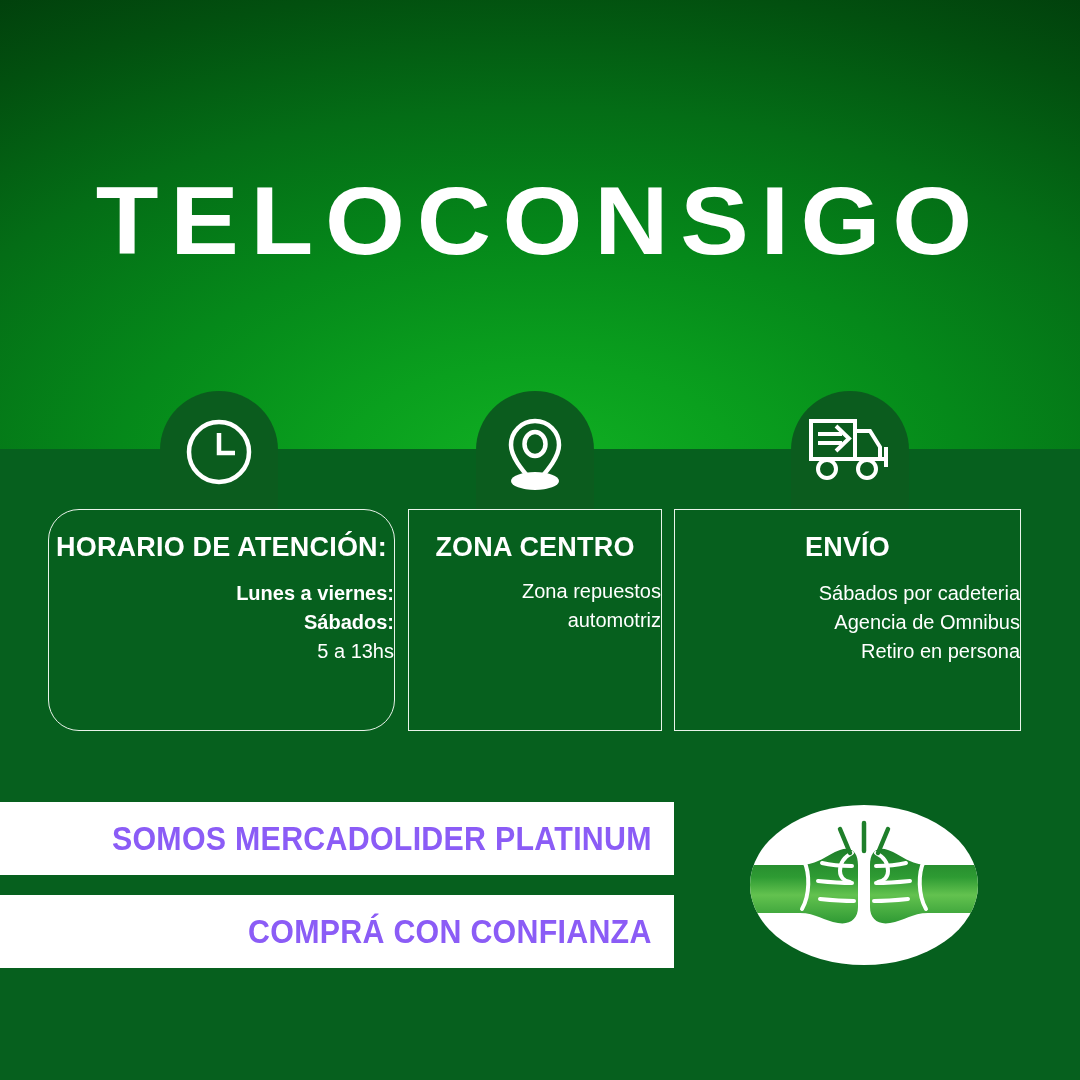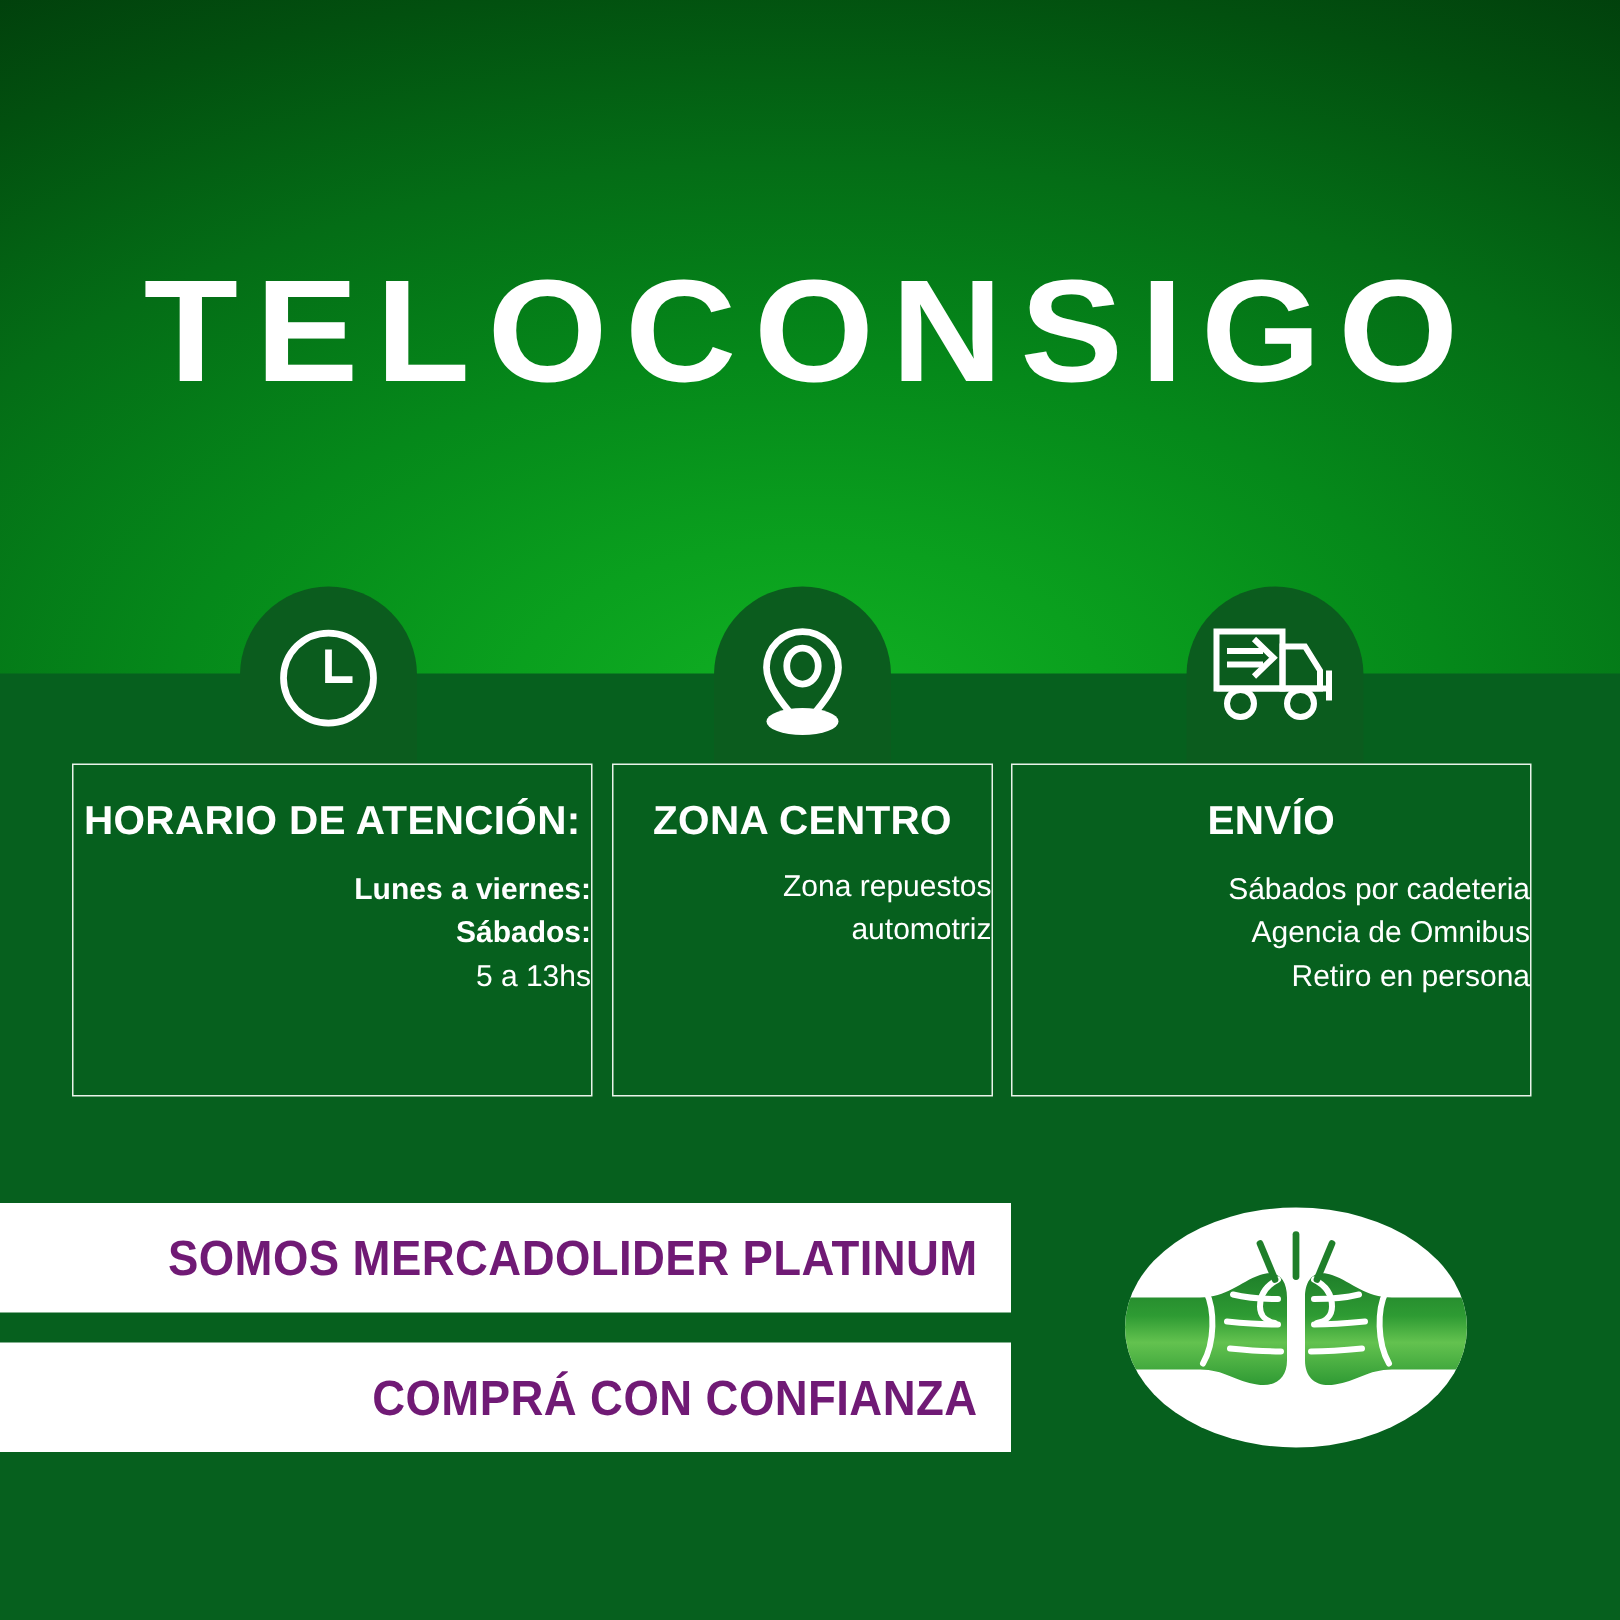--- a/index.html
+++ b/index.html
@@ -50,36 +50,36 @@
   
   .cards{position:absolute;left:0;top:509px;width:1080px;height:222px;}
   .card{
     position:absolute;top:0;height:222px;
     border:1.5px solid #e9f3ea;
     box-sizing:border-box;
     color:#ffffff;
     text-align:center;
     padding-top:22px;
   }
-  .card.c1{left:48px;width:347px;}
+  .card.c1{left:48px;width:347px;border-radius:31px;}
   .card.c2{left:408px;width:254px;}
   .card.c3{left:674px;width:347px;}
 
   .card-title{
     font-size:27px;font-weight:bold;line-height:1.15;
     margin:0 0 16px 0;letter-spacing:0.2px;
   }
   .card.c2 .card-title{margin-bottom:14px;text-align:center;}
   .card-line{font-size:20px;font-weight:normal;line-height:1.45;text-align:right;}
   .card-line.strong{font-weight:bold;}
 
   
   .banner{
     position:absolute;left:0;background:#ffffff;
-    color:#701a75;
+    color:#8b5cf6;
     display:flex;align-items:center;justify-content:flex-end;
     box-sizing:border-box;
   }
   .banner span{
     font-size:33px;font-weight:bold;letter-spacing:0.3px;
     transform:scaleX(0.92);transform-origin:right center;
     white-space:nowrap;
   }
   .banner.b-top{top:802px;width:674px;height:73px;padding-right:22px;}
   .banner.b-bottom{top:895px;width:674px;height:73px;padding-right:22px;padding-left:19px;}

